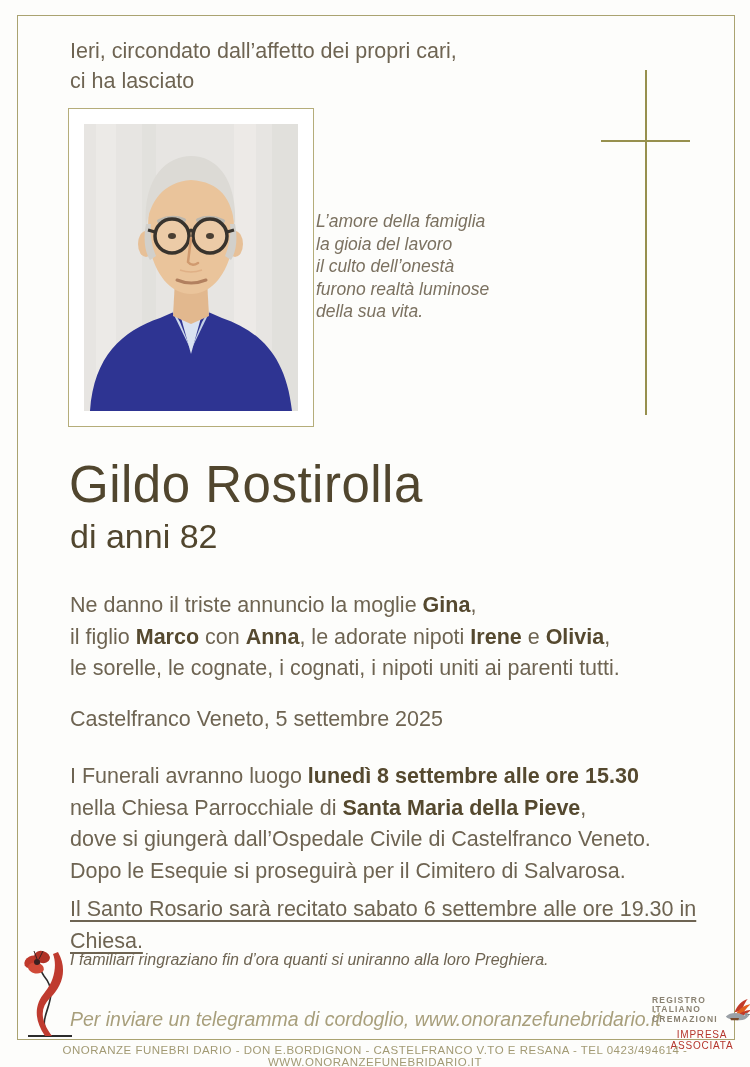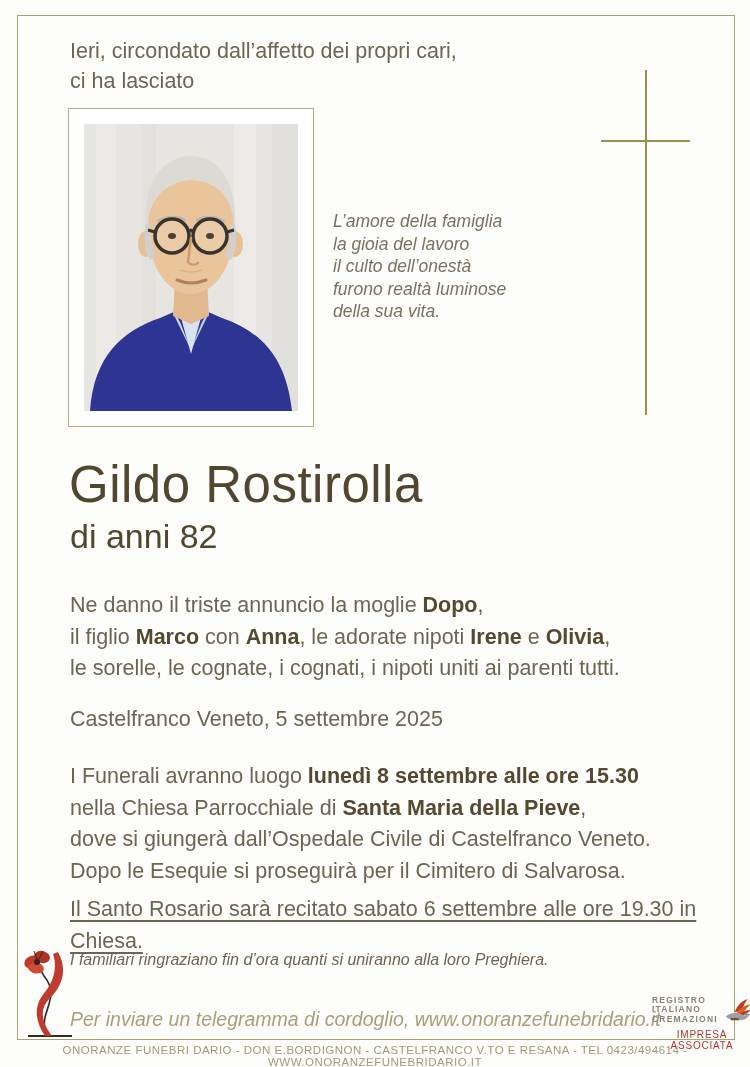--- a/index.html
+++ b/index.html
@@ -26,21 +26,21 @@
 
   .photo-frame {
     left: 68px; top: 108px; width: 246px; height: 319px;
     background: #ffffff;
     border: 1px solid #b5ad7a;
   }
   .photo-inner { position: absolute; left: 15px; top: 15px; right: 15px; bottom: 15px; background: #e7e5e2; overflow: hidden; }
 
   .cross-wrap { left: 595px; top: 65px; width: 101px; height: 355px; }
 
-  .epitaph { left: 333px; top: 210px; font-size: 17.5px; line-height: 22.5px; font-style: italic; color: #7b7160; }
+  .epitaph { left: 316px; top: 210px; font-size: 17.5px; line-height: 22.5px; font-style: italic; color: #7b7160; }
 
   .deceased-name { left: 69px; top: 455px; font-size: 51px; font-weight: 300; color: #51462e; letter-spacing: 0.5px; }
   .deceased-age  { left: 70px; top: 517px; font-size: 34px; font-weight: 300; color: #51462e; }
 
   .body-block { font-size: 21.5px; line-height: 31.5px; font-weight: 300; color: #6e6452; }
   .body-block b, .bold-seg { font-weight: 700; color: #55492f; }
 
   .announcement { left: 70px; top: 590px; }
   .place-date   { left: 70px; top: 704px; }
   .funeral      { left: 70px; top: 761px; }
@@ -136,21 +136,21 @@
     <div>la gioia del lavoro</div>
     <div>il culto dell’onestà</div>
     <div>furono realtà luminose</div>
     <div>della sua vita.</div>
   </div>
 
   <div class="abs deceased-name">Gildo Rostirolla</div>
   <div class="abs deceased-age">di anni 82</div>
 
   <div class="abs body-block announcement">
-    <div><span>Ne danno il triste annuncio la moglie </span><span class="bold-seg">Dopo</span><span>,</span></div>
+    <div><span>Ne danno il triste annuncio la moglie </span><span class="bold-seg">Gina</span><span>,</span></div>
     <div><span>il figlio </span><span class="bold-seg">Marco</span><span> con </span><span class="bold-seg">Anna</span><span>, le adorate nipoti </span><span class="bold-seg">Irene</span><span> e </span><span class="bold-seg">Olivia</span><span>,</span></div>
     <div>le sorelle, le cognate, i cognati, i nipoti uniti ai parenti tutti.</div>
   </div>
 
   <div class="abs body-block place-date">Castelfranco Veneto, 5 settembre 2025</div>
 
   <div class="abs body-block funeral">
     <div><span>I Funerali avranno luogo </span><span class="bold-seg">lunedì 8 settembre alle ore 15.30</span></div>
     <div><span>nella Chiesa Parrocchiale di </span><span class="bold-seg">Santa Maria della Pieve</span><span>,</span></div>
     <div>dove si giungerà dall’Ospedale Civile di Castelfranco Veneto.</div>

